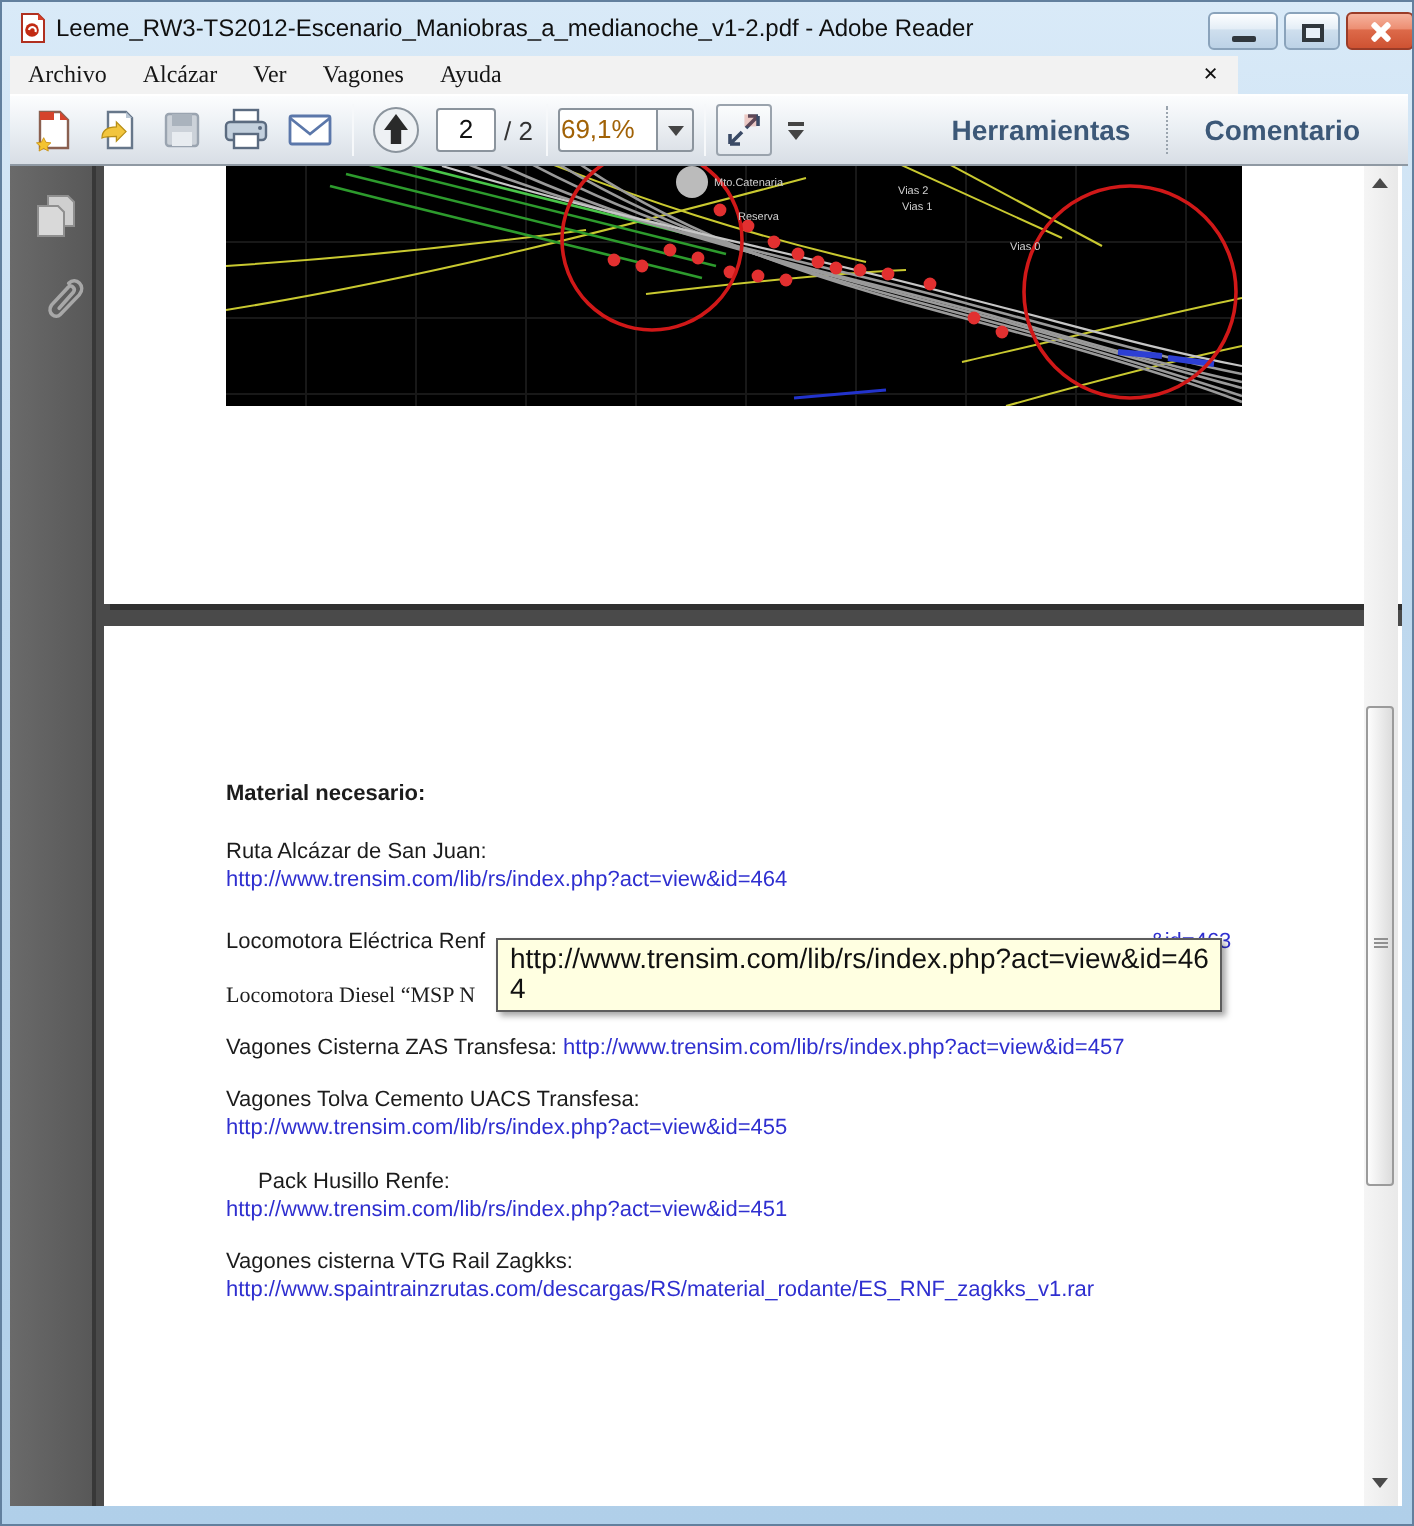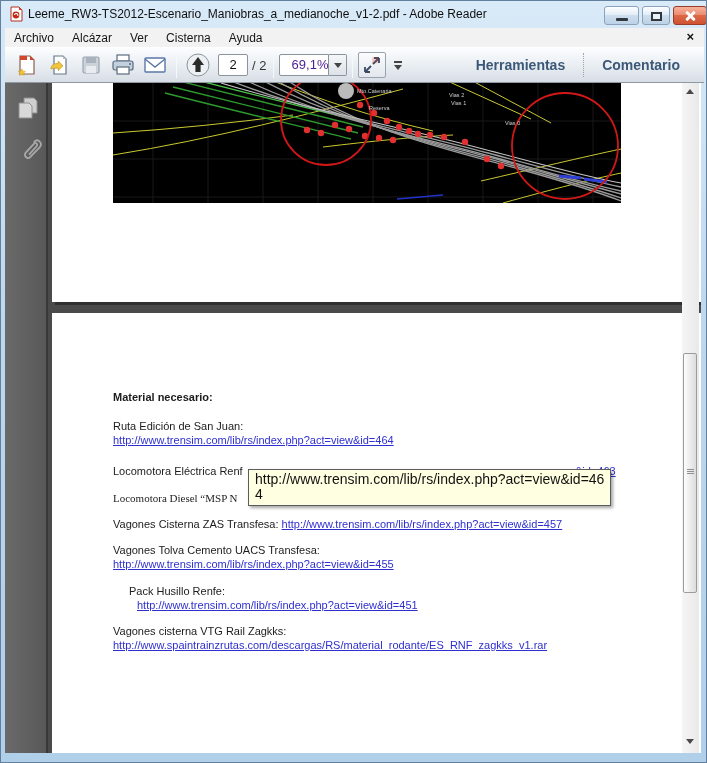--- a/index.html
+++ b/index.html
@@ -18,37 +18,37 @@
   .btn-restore { left:641px; width:28px; }
   .btn-close { left:672px; width:34px; border-color:#9a3c28;
                background:linear-gradient(180deg,#f6b39e,#ec8d71 45%,#dd6a4a 46%,#ce5232); }
   .glyph-min { position:absolute; left:11px; top:11px; width:12px; height:3px; background:#30373d; border-radius:1px; }
   .glyph-restore { position:absolute; left:8px; top:5px; width:11px; height:9px; border:2px solid #30373d; background:#e8f0f8; }
   .glyph-x { position:absolute; left:50%; top:50%; width:14px; height:14px; transform:translate(-50%,-50%); }
   .glyph-x::before,.glyph-x::after { content:""; position:absolute; left:6px; top:1px; width:3px; height:12px; background:#fff; border-radius:1px; }
   .glyph-x::before { transform:rotate(45deg); } .glyph-x::after { transform:rotate(-45deg); }
 
   
-  .menubar { position:absolute; left:4px; top:27px; width:699px; height:19px; background:#f2f2f2;
-             display:flex; align-items:center; font-size:12px; color:#161616; }
+  .menubar { position:absolute; left:4px; top:27px; width:614px; height:19px; background:#f2f2f2;
+             display:flex; align-items:center; font-size:12px; color:#161616;font-family:Liberation Serif, serif; }
   .menu-item { padding:2px 9px; }
   .menu-close { position:absolute; right:10px; top:1px; font-size:13px; font-weight:900; color:#111; }
 
   
   .toolbar { position:absolute; left:4px; top:46px; width:699px; height:36px;
              background:linear-gradient(180deg,#fcfdfe,#e8edf2 55%,#d8dee5);
              border-top:1px solid #ffffff; border-bottom:1px solid #8f99a3;
              display:flex; align-items:center; padding:0 6px; }
   .tbtn { width:30px; height:28px; display:flex; align-items:center; justify-content:center; margin:0 1px; }
   .tsep { width:1px; height:26px; background:#b3bac2; border-right:1px solid #f6f8fa; margin:0 5px; }
   .pagebox { width:30px; height:22px; background:#fff; border:1px solid #8b949d; border-radius:2px;
              font-size:13px; color:#111; text-align:center; line-height:20px; margin:0 4px; }
   .pagetotal { font-size:13px; color:#333; margin-right:2px; }
   .zoombox { width:50px; height:22px; background:#fff; border:1px solid #8b949d; border-radius:2px 0 0 2px;
-             font-size:13px; color:#4c1d95; text-align:right; line-height:20px; }
+             font-size:13px; color:#a16207; text-align:left; line-height:20px; }
   .zoomdrop { width:18px; height:22px; border:1px solid #8b949d; border-left:none; border-radius:0 2px 2px 0;
               background:linear-gradient(180deg,#f5f7f9,#dde2e8); display:flex; align-items:center; justify-content:center; }
   .caret { width:0; height:0; border-left:4px solid transparent; border-right:4px solid transparent; border-top:5px solid #444; }
   .fitbtn { width:28px; height:26px; border:1px solid #9aa3ad; border-radius:2px;
             background:linear-gradient(180deg,#fbfcfd,#e3e8ee); display:flex; align-items:center; justify-content:center; }
   .menucaret { display:flex; flex-direction:column; align-items:center; margin:0 8px; }
   .menucaret .bar { width:8px; height:2px; background:#444; margin-bottom:2px; }
   .tright { margin-left:auto; display:flex; align-items:center;justify-content:space-between; }
   .tlabel { font-size:14px; font-weight:bold; color:#3c5878; padding:0 18px; }
   .tdots { width:1px; height:24px; border-left:1px dotted #9aa4ae; }
@@ -60,21 +60,21 @@
   .navicon { position:absolute; left:11px; }
   .viewport { position:absolute; left:45px; top:0; width:632px; height:670px; }
   .page { position:absolute; left:2px; width:672px; background:#fff; box-shadow:3px 3px 0 rgba(0,0,0,0.35); }
   .page1 { top:0; height:219px; }
   .page2 { top:230px; height:440px; }
   .trackmap { position:absolute; left:61px; top:0; width:508px; height:120px; background:#000; }
 
   
   .pline { position:absolute; left:61px; font-size:11px; color:#1c1c1c; white-space:nowrap; }
   .phead { font-weight:bold; }
-  .plink { color:#2f2fd0; text-decoration:underline; }
+  .plink { color:#2f2fd0; }
   .frag { position:absolute; font-size:11px; white-space:nowrap; }
 
   
   .scrollbar { position:absolute; left:677px; top:0; width:17px; height:670px;
                background:linear-gradient(90deg,#f5f5f5,#e9e9e9); }
   .sb-up { position:absolute; left:4px; top:6px; width:0; height:0;
            border-left:4px solid transparent; border-right:4px solid transparent; border-bottom:5px solid #4a4a4a; }
   .sb-down { position:absolute; left:4px; bottom:9px; width:0; height:0;
              border-left:4px solid transparent; border-right:4px solid transparent; border-top:5px solid #4a4a4a; }
   .sb-thumb { position:absolute; left:1px; top:270px; width:14px; height:240px;
@@ -110,21 +110,21 @@
       </div>
     <div class="winbtn btn-close">
         <span class="glyph-x"></span>
       </div>
   </div>
 
   <div class="menubar">
     <span class="menu-item">Archivo</span>
     <span class="menu-item">Alcázar</span>
     <span class="menu-item">Ver</span>
-    <span class="menu-item">Cisterna</span>
+    <span class="menu-item">Vagones</span>
     <span class="menu-item">Ayuda</span>
     <span class="menu-close">×</span>
   </div>
 
   <div class="toolbar">
     <span class="tbtn">
       <svg width="24" height="24" viewBox="0 0 24 24">
         <path d="M5 3 h10 l4 4 v14 h-14 z" fill="#fff" stroke="#8a6050" stroke-width="1.2"></path>
         <path d="M15 3 l4 4 h-4 z" fill="#d5442c"></path>
         <path d="M5 3 h7 v4 h-7 z" fill="#d5442c"></path>
@@ -287,36 +287,36 @@
             <text x="336" y="14">Vias 2</text>
             <text x="338" y="22">Vias 1</text>
             <text x="392" y="42">Vias 0</text>
           </g>
         </svg>
       </div>
 
       <div class="page page2">
         <div class="pline phead" style="top:78px;">Material necesario:</div>
 
-        <div class="pline" style="top:107px;">Ruta Edición de San Juan:</div>
+        <div class="pline" style="top:107px;">Ruta Alcázar de San Juan:</div>
         <div class="pline plink" style="top:121px;">http://www.trensim.com/lib/rs/index.php?act=view&amp;id=464</div>
 
         <div class="pline" style="top:152px;">Locomotora Eléctrica Renf</div>
         <div class="frag plink" style="top:152px; left:523px;">&amp;id=463</div>
 
         <div class="pline" style="top:179px;font-family:Liberation Serif, serif;">Locomotora Diesel “MSP N</div>
         <div class="frag plink" style="top:179px; left:523px;">02</div>
 
         <div class="pline" style="top:205px;"><span>Vagones Cisterna ZAS Transfesa: </span><span class="plink">http://www.trensim.com/lib/rs/index.php?act=view&amp;id=457</span></div>
 
         <div class="pline" style="top:231px;">Vagones Tolva Cemento UACS Transfesa:</div>
         <div class="pline plink" style="top:245px;">http://www.trensim.com/lib/rs/index.php?act=view&amp;id=455</div>
 
         <div class="pline" style="top:272px;padding-left:16px;">Pack Husillo Renfe:</div>
-        <div class="pline plink" style="top:286px;margin-left:24px;">http://www.trensim.com/lib/rs/index.php?act=view&amp;id=451</div>
+        <div class="pline plink" style="top:286px;">http://www.trensim.com/lib/rs/index.php?act=view&amp;id=451</div>
 
         <div class="pline" style="top:312px;">Vagones cisterna VTG Rail Zagkks:</div>
         <div class="pline plink" style="top:326px;">http://www.spaintrainzrutas.com/descargas/RS/material_rodante/ES_RNF_zagkks_v1.rar</div>
       </div>
     </div>
 
     <div class="scrollbar">
       <span class="sb-up"></span>
       <div class="sb-thumb">
         <div class="sb-grip">

